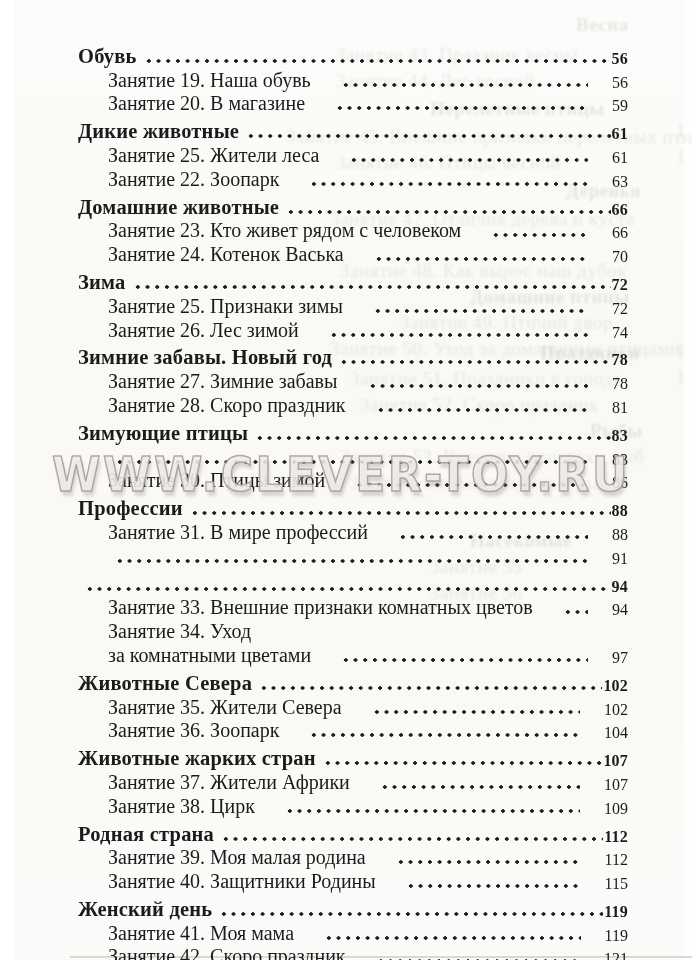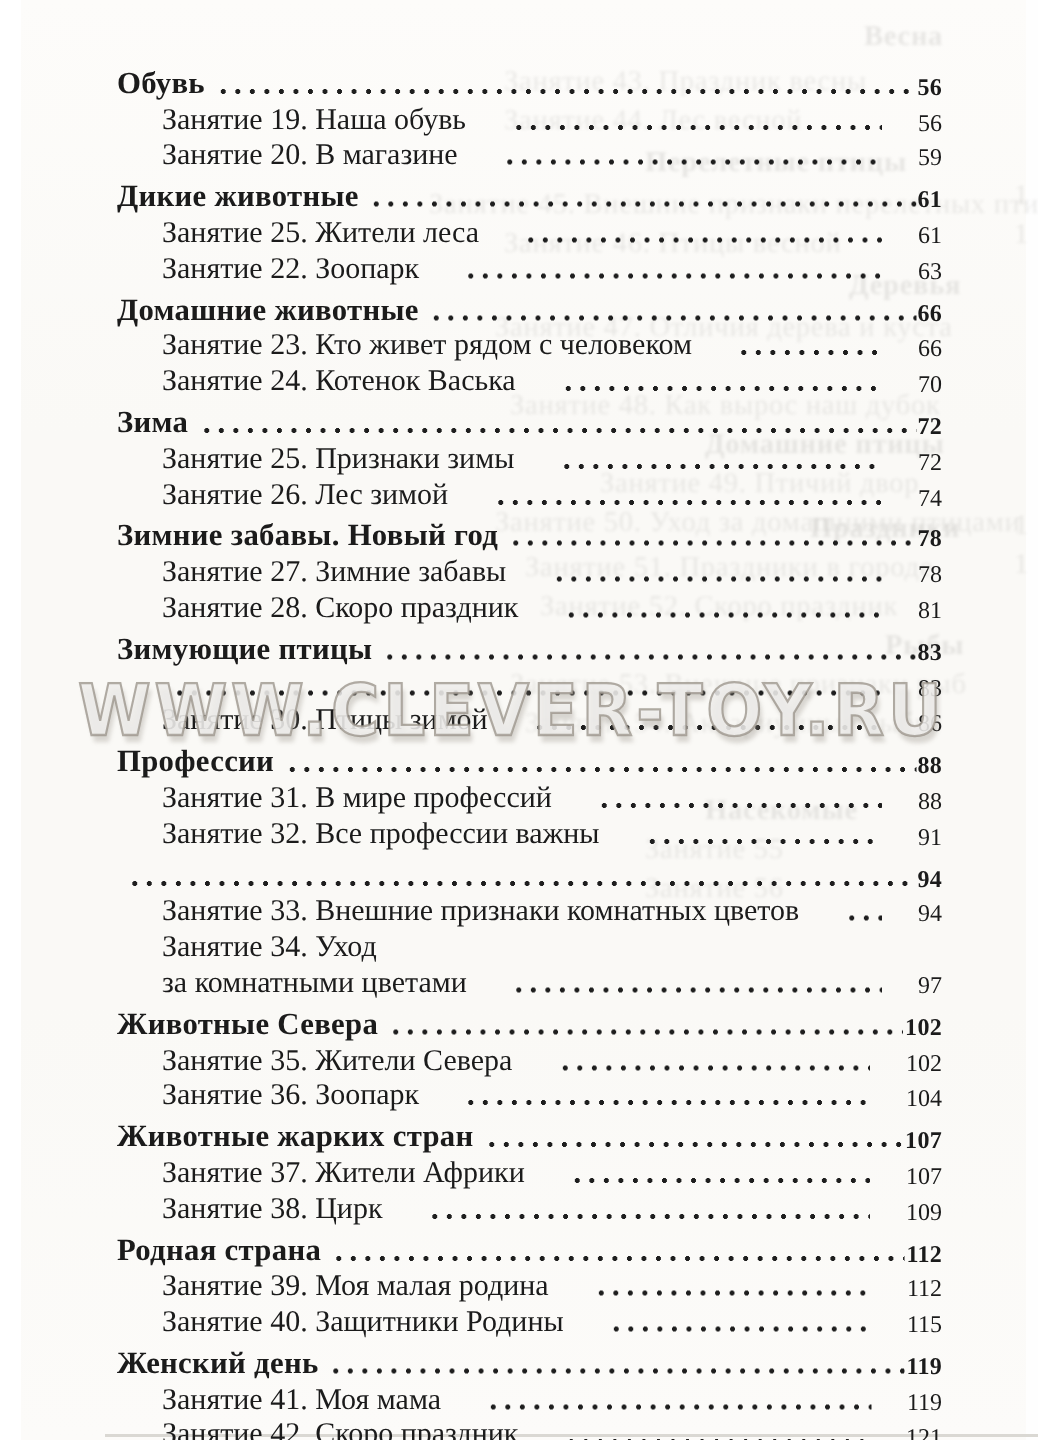--- a/index.html
+++ b/index.html
@@ -178,21 +178,20 @@
         <span class="title">Профессии</span>
         <span class="dots"></span>
         <span class="page-num">88</span>
       </div>
       <div class="row entry">
         <span class="title">Занятие 31. В мире профессий</span>
         <span class="dots"></span>
         <span class="page-num">88</span>
       </div>
       <div class="row entry">
-        <span class="title">Занятие 32. Все профессии важны</span>
         <span class="dots"></span>
         <span class="page-num">91</span>
       </div>
       <div class="row section">
         <span class="dots"></span>
         <span class="page-num">94</span>
       </div>
       <div class="row entry">
         <span class="title">Занятие 33. Внешние признаки комнатных цветов</span>
         <span class="dots"></span>

